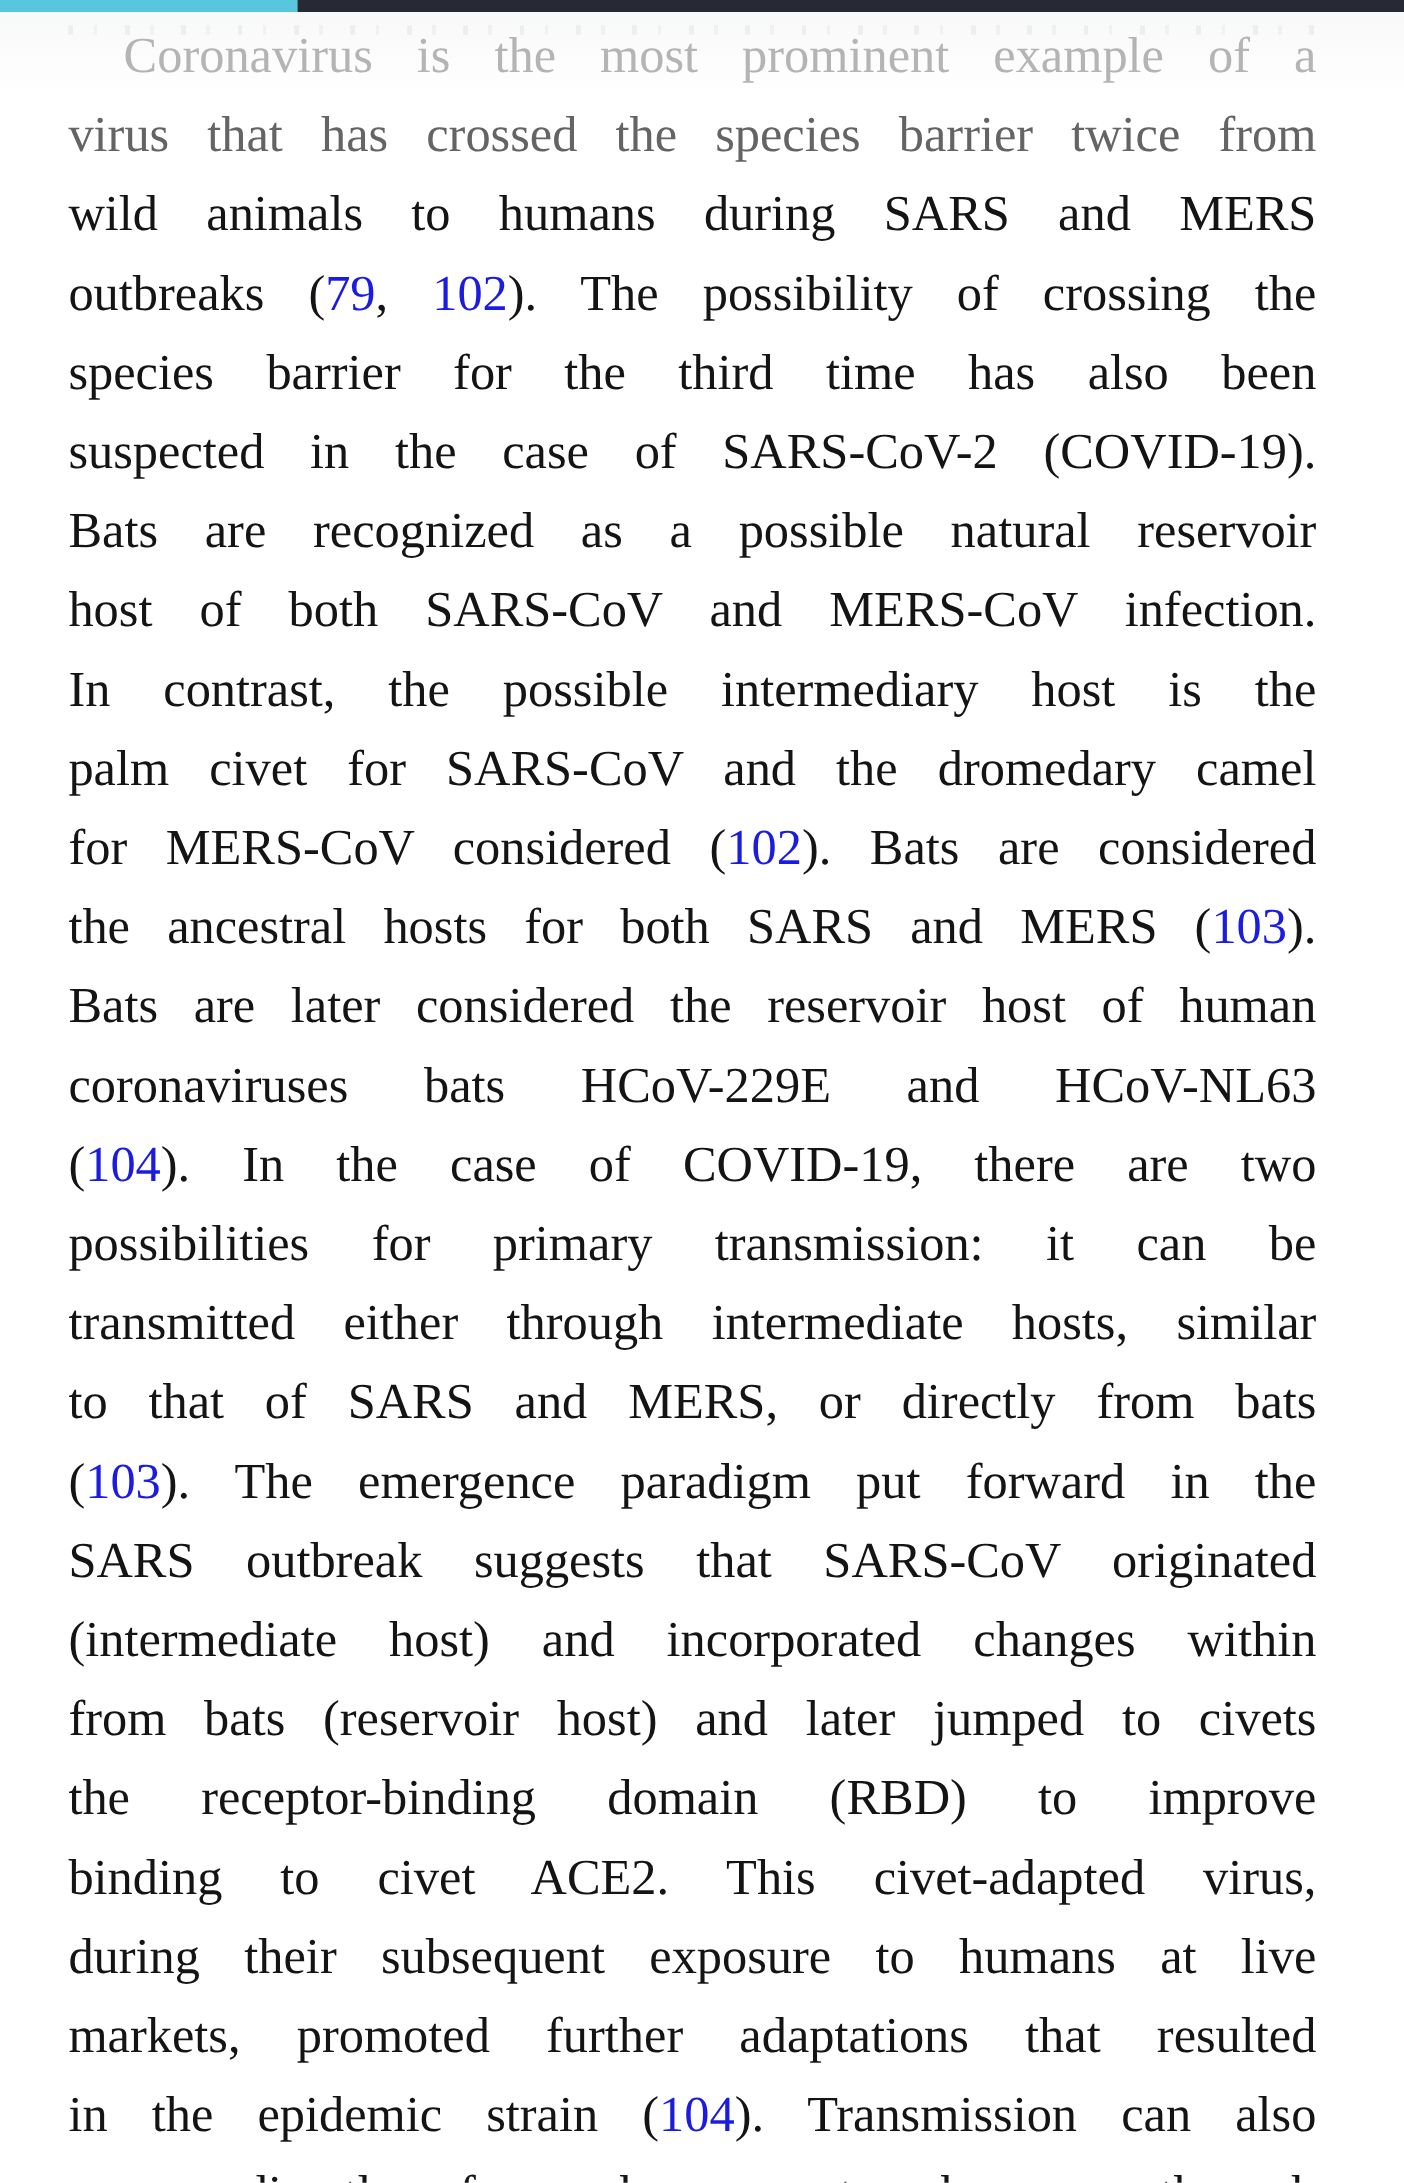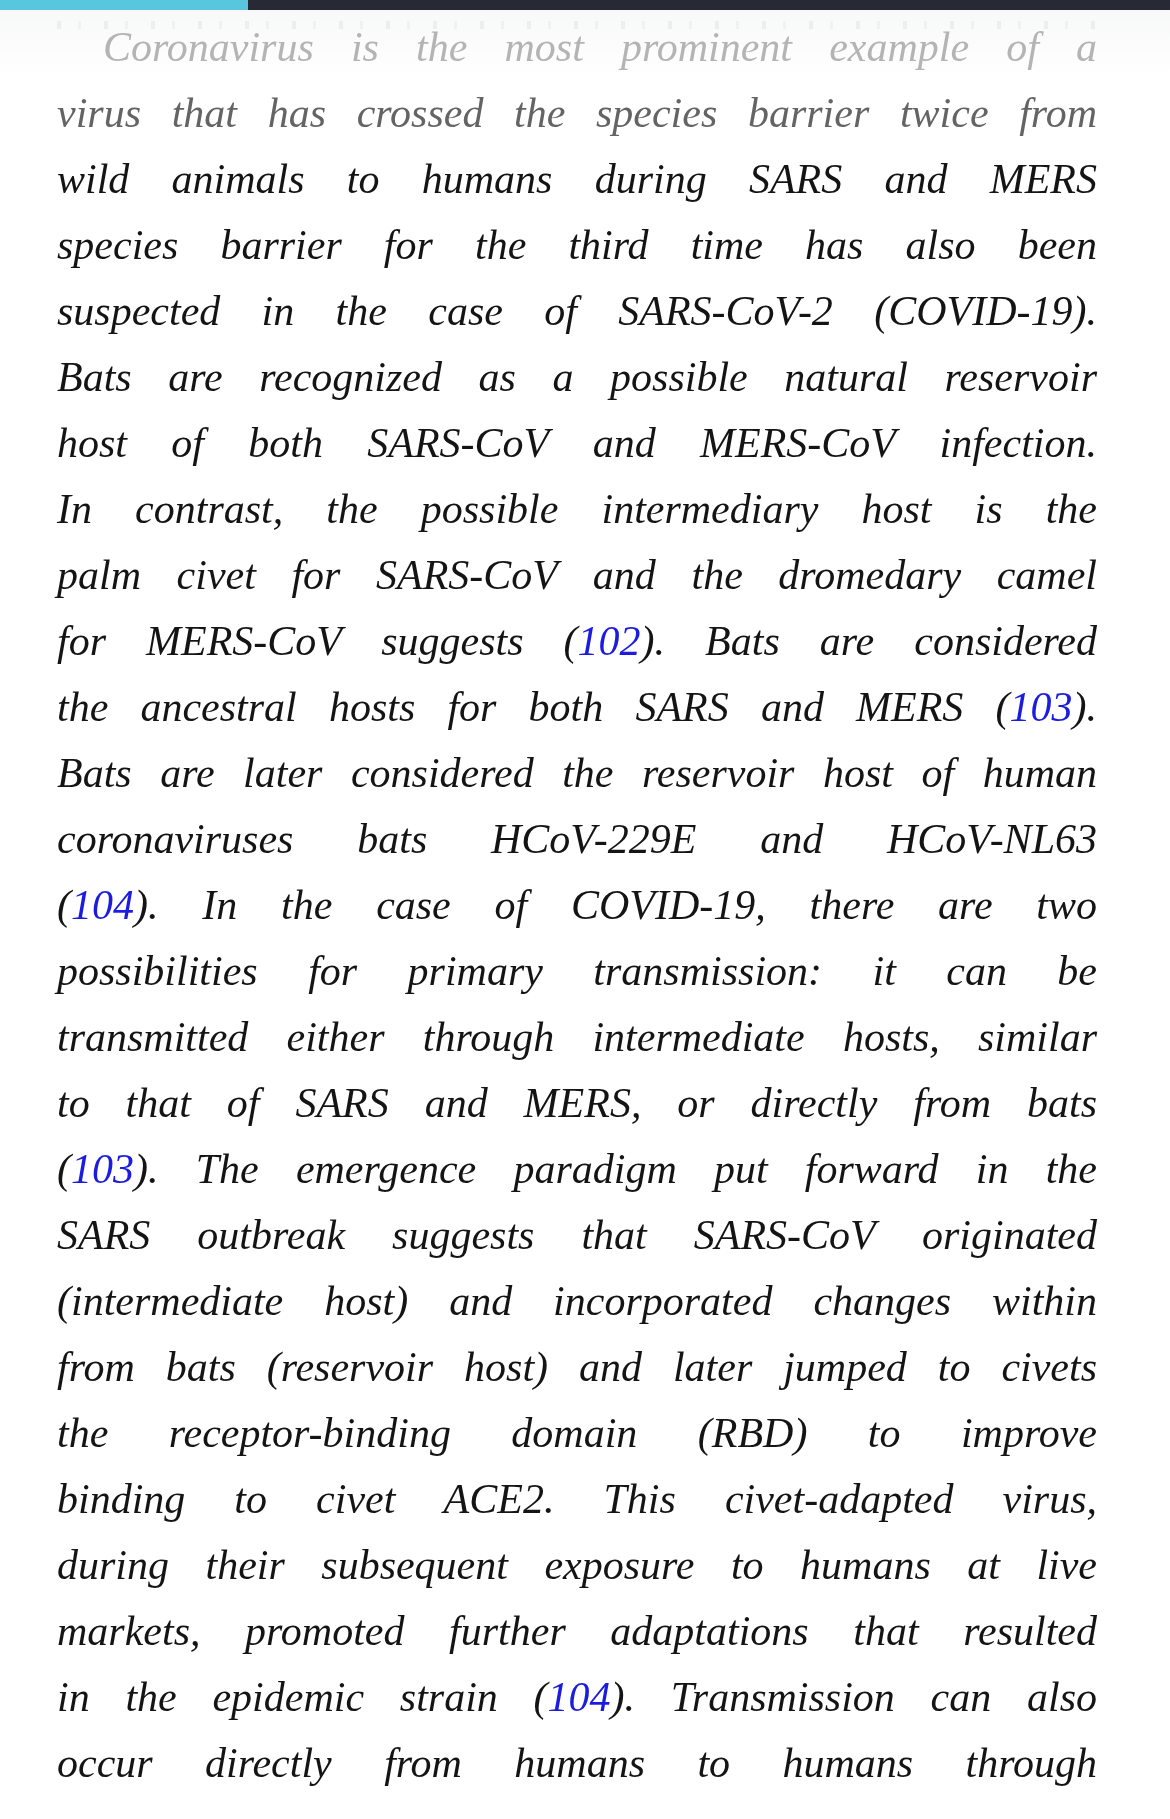--- a/index.html
+++ b/index.html
@@ -56,21 +56,20 @@
     line-height: 66px;
     color: var(--ink, #141414);
   }
   .tline {
     text-align: justify;
     text-align-last: justify;
     text-justify: inter-word;
     white-space: normal;
     height: 66px;
     overflow: visible;
-    font-style: italic;
   }
   .tline.indent { text-indent: 46px; }
   .tline.fade1 { color: var(--fade1, #b4b4b4); }
   .tline.fade2 { color: var(--fade2, #646464); }
   .cite {
     color: var(--link, #1c1ce0);
     cursor: pointer;
   }
 </style>
 </head>
@@ -80,27 +79,28 @@
   <div class="topbar-fill" id="progress-fill" style="width: 21.2%;"></div>
 </div>
 
 <div class="top-shade"></div>
 <div class="ghost-line"></div>
 
 <div class="page-text" id="paragraph">
     <div class="tline fade1 indent"><span>Coronavirus is the most prominent example of a</span></div>
     <div class="tline fade2"><span>virus that has crossed the species barrier twice from</span></div>
     <div class="tline "><span>wild animals to humans during SARS and MERS</span></div>
+    <div class="tline "><span>outbreaks (</span><span class="cite">79</span><span>, </span><span class="cite">102</span><span>). The possibility of crossing the</span></div>
     <div class="tline "><span>species barrier for the third time has also been</span></div>
     <div class="tline "><span>suspected in the case of SARS-CoV-2 (COVID-19).</span></div>
     <div class="tline "><span>Bats are recognized as a possible natural reservoir</span></div>
     <div class="tline "><span>host of both SARS-CoV and MERS-CoV infection.</span></div>
     <div class="tline "><span>In contrast, the possible intermediary host is the</span></div>
     <div class="tline "><span>palm civet for SARS-CoV and the dromedary camel</span></div>
-    <div class="tline "><span>for MERS-CoV suggests (</span><span class="cite">102</span><span>). Bats are considered</span></div>
+    <div class="tline "><span>for MERS-CoV considered (</span><span class="cite">102</span><span>). Bats are considered</span></div>
     <div class="tline "><span>the ancestral hosts for both SARS and MERS (</span><span class="cite">103</span><span>).</span></div>
     <div class="tline "><span>Bats are later considered the reservoir host of human</span></div>
     <div class="tline "><span>coronaviruses bats HCoV-229E and HCoV-NL63</span></div>
     <div class="tline "><span>(</span><span class="cite">104</span><span>). In the case of COVID-19, there are two</span></div>
     <div class="tline "><span>possibilities for primary transmission: it can be</span></div>
     <div class="tline "><span>transmitted either through intermediate hosts, similar</span></div>
     <div class="tline "><span>to that of SARS and MERS, or directly from bats</span></div>
     <div class="tline "><span>(</span><span class="cite">103</span><span>). The emergence paradigm put forward in the</span></div>
     <div class="tline "><span>SARS outbreak suggests that SARS-CoV originated</span></div>
     <div class="tline "><span>(intermediate host) and incorporated changes within</span></div>

